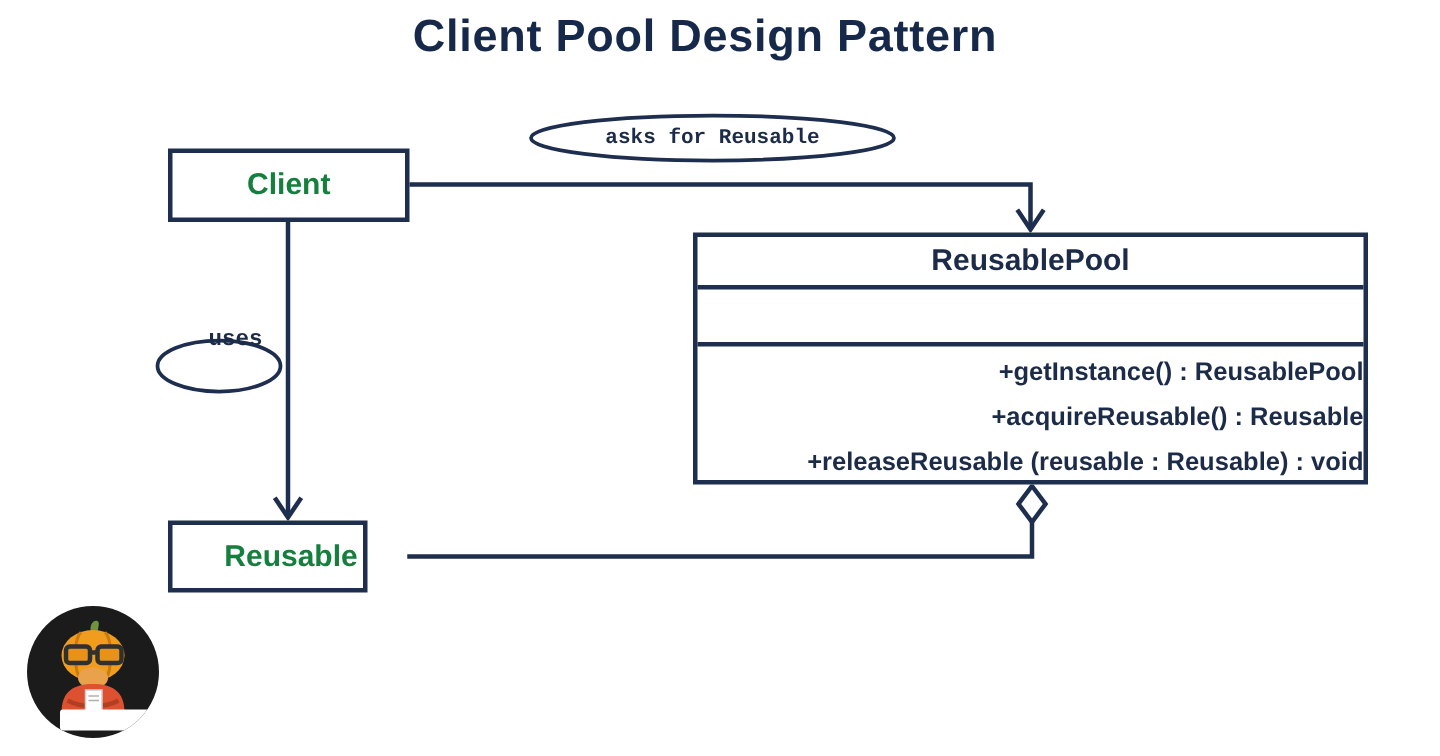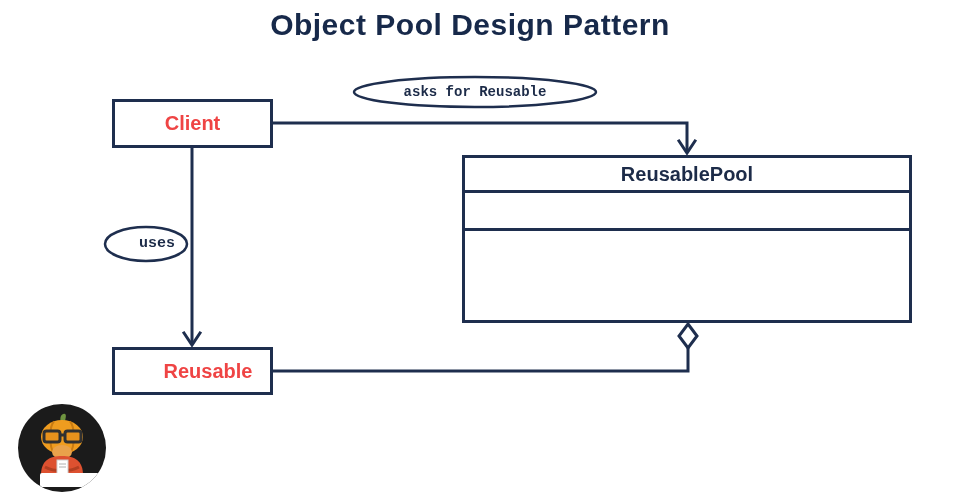--- a/index.html
+++ b/index.html
@@ -29,29 +29,29 @@
   .connector-layer {
     position: absolute;
     top: 0; left: 0;
     width: 960px; height: 504px;
   }
 
   .uml-box {
     position: absolute;
     border: 3px solid #1e2e4e;
     background: #ffffff;
-    color: #ef4444;
+    color: #15803d;
     font-weight: bold;
     display: flex;
     align-items: center;
     justify-content: center;
     font-size: 20px;
   }
   .box-client   { left: 112px; top: 99px;  width: 161px; height: 49px; }
-  .box-reusable { left: 112px; top: 347px; width: 161px; height: 48px; padding-left: 31px; }
+  .box-reusable { left: 112px; top: 347px; width: 133px; height: 48px; padding-left: 31px; }
 
   .class-box {
     position: absolute;
     left: 462px; top: 155px;
     width: 450px; height: 168px;
     border: 3px solid #1e2e4e;
     background: #ffffff;
     color: #1c2b48;
     text-align: right;
   }
@@ -76,21 +76,21 @@
   }
 
   .edge-label {
     position: absolute;
     color: #1c2b48;
     font-weight: bold;
     text-align: center;
     font-family: Liberation Mono, monospace;
   }
   .label-asks { left: 355px; top: 84px;  width: 240px; font-size: 14px; }
-  .label-uses { left: 105px; top: 235px; width: 104px;  font-size: 15px; }
+  .label-uses { left: 105px; top: 218px; width: 104px;  font-size: 15px; }
 
   .footer-bar {
     position: absolute;
     left: 100px; top: 425px;
     width: 855px; height: 52px;
     border-radius: 26px 0 0 26px;
     background: linear-gradient(to right, #1f1f1f, #838383);
     display: flex;
     align-items: center;
     padding-left: 38px;
@@ -107,21 +107,21 @@
     background: #1b1b1b;
     box-shadow: 0 0 0 4px #ffffff;
     overflow: hidden;
   }
 </style>
 </head>
 <body>
 
 <div class="canvas">
 
-  <div class="page-title">Object Pool Design Pattern</div>
+  <div class="page-title">Client Pool Design Pattern</div>
 
   <svg class="connector-layer" viewBox="0 0 960 504" xmlns="http://www.w3.org/2000/svg">
     <g stroke="#1e2e4e" stroke-width="3" fill="none" stroke-linecap="square">
 
       <polyline points="273,123 687,123 687,151"></polyline>
       <polyline points="679,141 687,153 695,141"></polyline>
 
       <line x1="192" y1="148" x2="192" y2="343"></line>
       <polyline points="184,333 192,345 200,333"></polyline>
 
@@ -140,20 +140,25 @@
     <span>Client</span>
   </div>
 
   <div class="uml-box box-reusable">
     <span>Reusable</span>
   </div>
 
   <div class="class-box">
     <div class="class-header">ReusablePool</div>
     <div class="class-attrs"></div>
+    <div class="class-methods">
+      <div class="method-row">+getInstance() : ReusablePool</div>
+      <div class="method-row">+acquireReusable() : Reusable</div>
+      <div class="method-row">+releaseReusable (reusable : Reusable) : void</div>
+    </div>
   </div>
 
 
   <div class="logo-circle">
     <svg width="88" height="88" viewBox="0 0 88 88" xmlns="http://www.w3.org/2000/svg">
 
       <path d="M43,19 C41,13 44,9 47,10 C49,11 47,15 47,19 Z" fill="#6f9440"></path>
 
       <ellipse cx="44" cy="33" rx="21" ry="17" fill="#ef9c1f"></ellipse>
       <path d="M36,17.5 C31,22 31,44 36,48.5" stroke="#c97b12" stroke-width="2" fill="none"></path>

